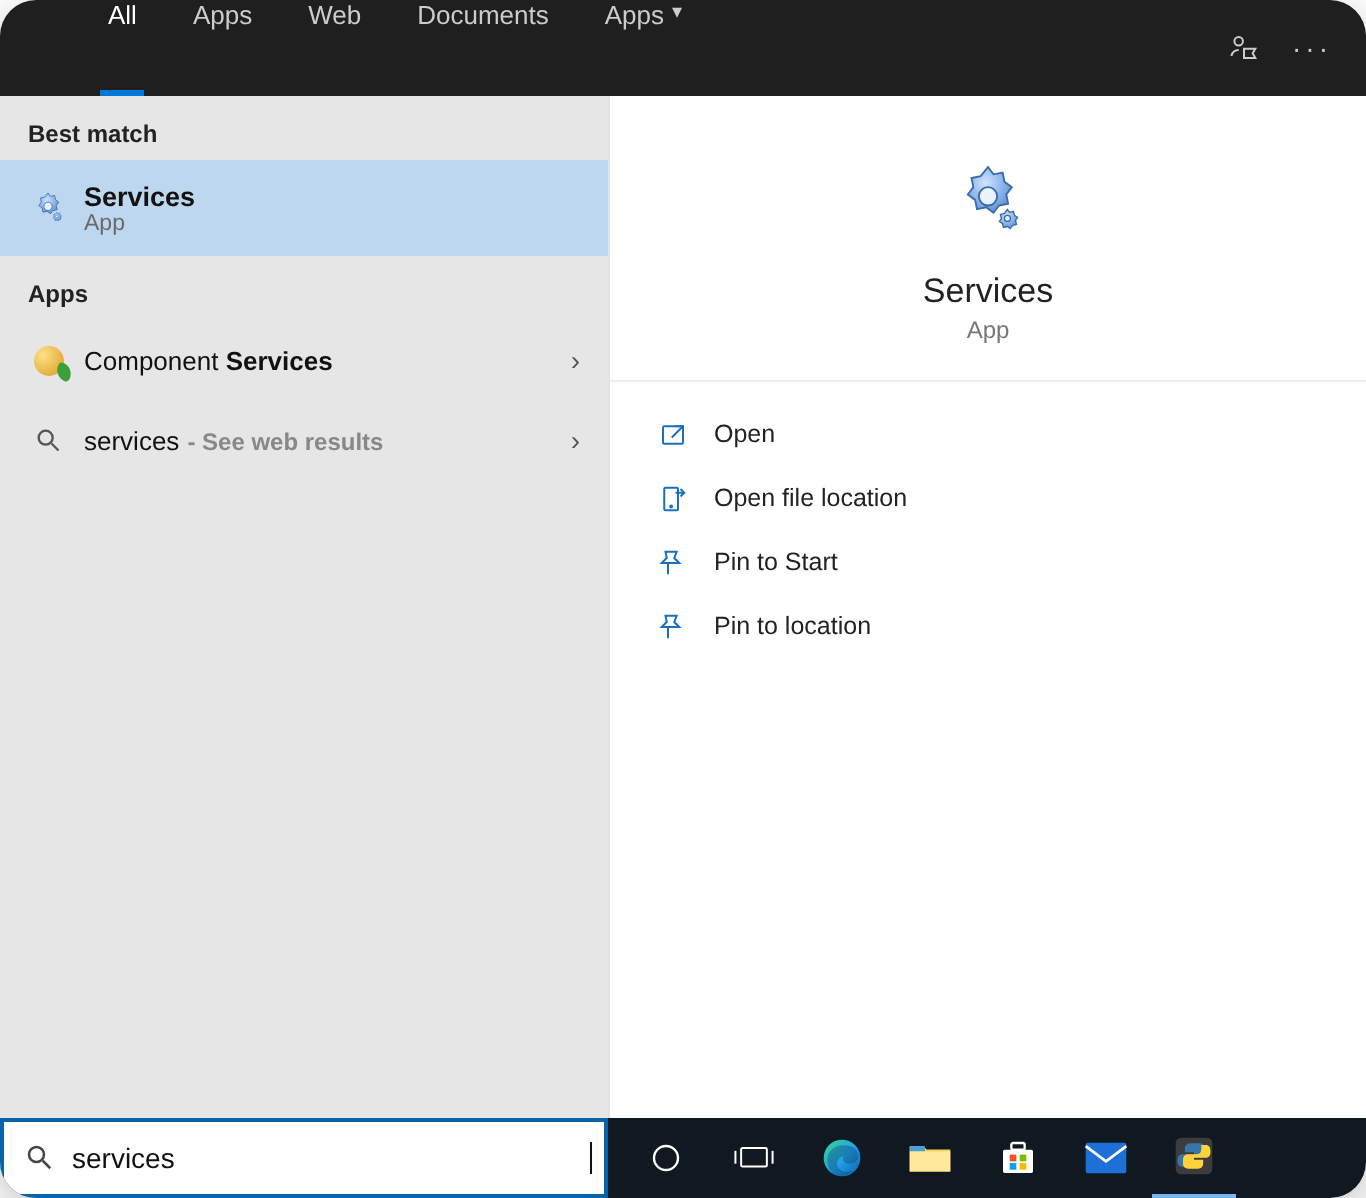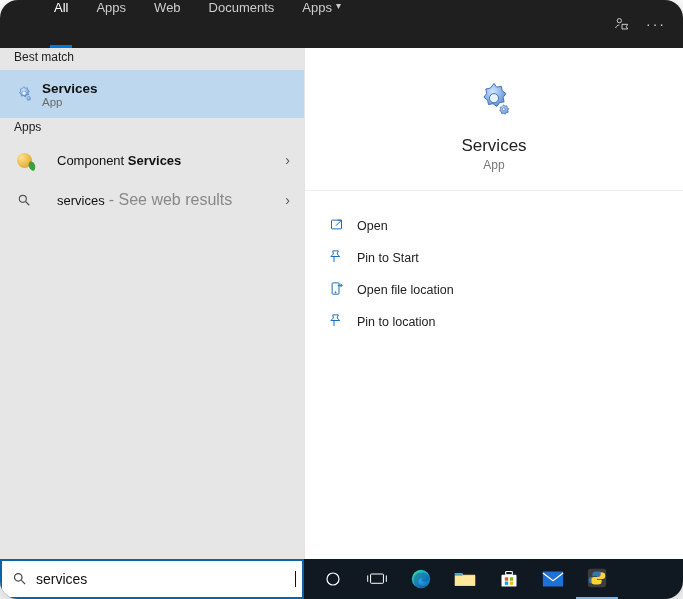--- a/index.html
+++ b/index.html
@@ -30,59 +30,59 @@
   .topbar-spacer { flex: 1; }
   .topbar-icon { width: 34px; display: flex; align-items: center; justify-content: center; color: #ccc; font-size: 14px; }
   .topbar-icon svg { stroke: #ccc; }
   
   .main { display: flex; height: calc(599px - 48px - 40px); }
   .left {
     width: 304px; background: #e6e6e6; display: flex; flex-direction: column;
     font-size: 13px; color: #111;
   }
   .group-header {
-    font-weight: 400; font-size: 12px; padding: 2px 14px 6px; color: #222;
+    font-weight: 700; font-size: 12px; padding: 12px 14px 6px; color: #222;
   }
   .result {
     display: flex; align-items: center; padding: 6px 14px 6px 42px;
     position: relative; height: 48px;
   }
   .result.selected { background: #bcd7ee; }
   .result .icon {
     position: absolute; left: 14px; width: 20px; height: 20px;
     display: flex; align-items: center; justify-content: center;
   }
   .result .title { font-size: 13.5px; font-weight: 600; color: #111; }
   .result .subtitle { font-size: 11.5px; color: #6a6a6a; }
   .result .arrow { position: absolute; right: 14px; color: #555; font-size: 14px; }
   .result.simple { height: 40px; }
-  .result.simple .line { display: flex; align-items: baseline; gap: 4px; margin-left: 15px;}
+  .result.simple .line { display: flex; align-items: baseline; gap: 4px;}
   .result.simple .line .main-t { font-size: 13px; color: #111; }
   .result.simple .line .main-t strong { font-weight: 600; }
-  .result.simple .line .hint { font-size: 16px; color: #888; }
+  .result.simple .line .hint { font-size: 12px; color: #888; font-weight: bold; }
 
   .right {
     flex: 1; background: #fff; display: flex; flex-direction: column;
     border-left: 1px solid #e3e3e3;
   }
   .hero {
     display: flex; flex-direction: column; align-items: center;
     padding: 30px 0 18px; border-bottom: 1px solid #eee;
   }
   .hero .gear-box {
     width: 44px; height: 44px; display:flex; align-items:center; justify-content:center;
   }
   .gear {
     width: 34px; height: 34px;
   }
   .hero-title { font-size: 17px; margin-top: 14px; color: #222; }
   .hero-sub { font-size: 12px; color: #777; margin-top: 2px; }
   .actions { padding: 10px 0; }
   .action {
-    display: flex; align-items: flex-end; height: 32px;
+    display: flex; align-items: center; height: 32px;
     padding: 0 18px 0 52px; font-size: 12.5px; color: #222;
     position: relative; cursor: pointer;
   }
   .action .aicon {
     position: absolute; left: 22px; width: 18px; height: 18px;
     display: flex; align-items: center; justify-content: center; color: #1a6fbf;
   }
   .action .aicon svg { stroke: #1a6fbf; }
 
   
@@ -245,36 +245,36 @@
                 <rect x="4" y="5" width="16" height="14" rx="1"></rect>
                 <path d="M14 5l6 0 0 6"></path>
                 <path d="M20 5L11 14"></path>
               </svg>
           </div>
           <span>Open</span>
         </div>
         <div class="action">
           <div class="aicon">
             <svg width="15" height="15" viewBox="0 0 24 24" fill="none" stroke-width="1.6">
-                <path d="M6 3h9l-2 5 4 4H3l4-4z"></path>
-                <line x1="8" y1="12" x2="8" y2="21"></line>
-              </svg>
-          </div>
-          <span>Pin to Start</span>
-        </div>
-        <div class="action">
-          <div class="aicon">
-            <svg width="15" height="15" viewBox="0 0 24 24" fill="none" stroke-width="1.6">
                 <rect x="5" y="3" width="11" height="18" rx="1"></rect>
                 <circle cx="10.5" cy="18" r="0.8" fill="#1a6fbf"></circle>
                 <path d="M14 7l7 0"></path>
                 <path d="M18 4l3 3-3 3"></path>
               </svg>
           </div>
           <span>Open file location</span>
+        </div>
+        <div class="action">
+          <div class="aicon">
+            <svg width="15" height="15" viewBox="0 0 24 24" fill="none" stroke-width="1.6">
+                <path d="M6 3h9l-2 5 4 4H3l4-4z"></path>
+                <line x1="8" y1="12" x2="8" y2="21"></line>
+              </svg>
+          </div>
+          <span>Pin to Start</span>
         </div>
         <div class="action">
           <div class="aicon">
             <svg width="15" height="15" viewBox="0 0 24 24" fill="none" stroke-width="1.6">
                 <path d="M6 3h9l-2 5 4 4H3l4-4z"></path>
                 <line x1="8" y1="12" x2="8" y2="21"></line>
               </svg>
           </div>
           <span>Pin to location</span>
         </div>

